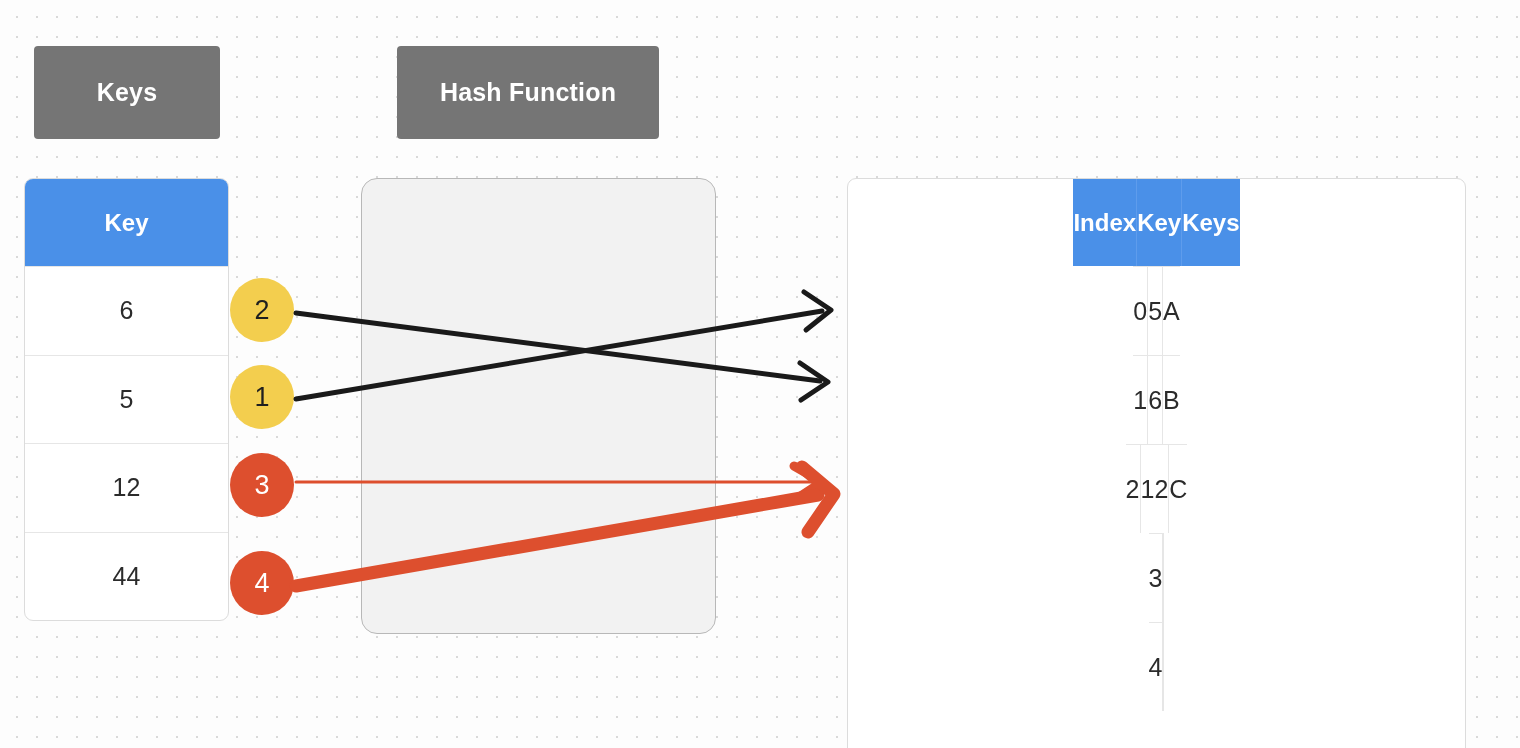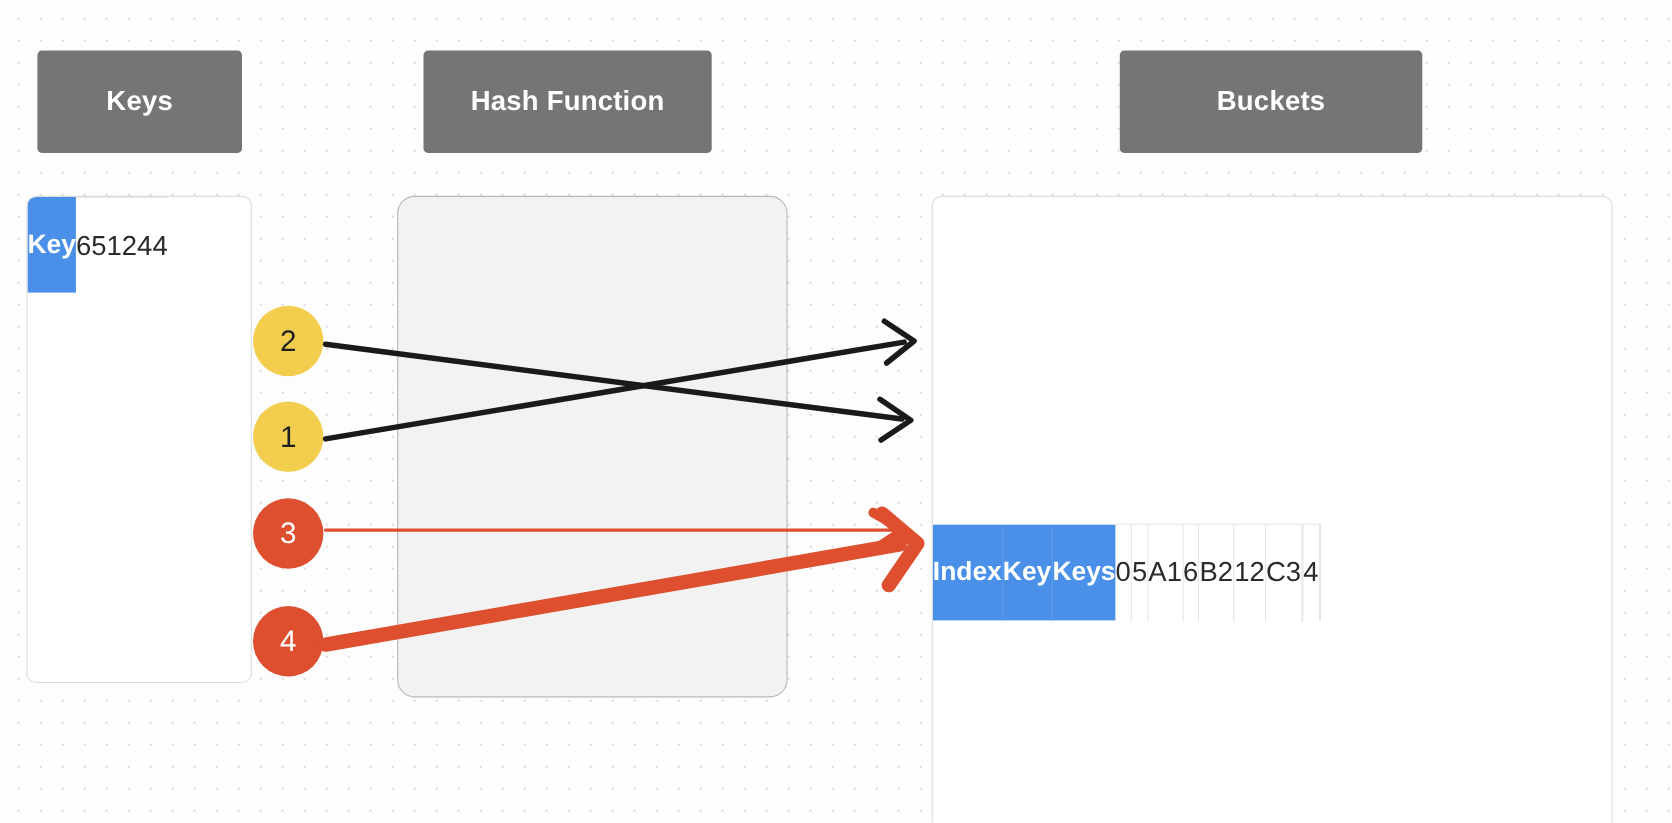--- a/index.html
+++ b/index.html
@@ -32,21 +32,21 @@
     border-radius: 4px;
     display: flex;
     align-items: center;
     justify-content: center;
     font-size: 25px;
     font-weight: bold;
     letter-spacing: 0.2px;
     box-sizing: border-box;
   }
   #label-keys  { left: 34px;   top: 46px; width: 186px; height: 93px; }
-  #label-hash  { left: 385px;  top: 46px; width: 262px; height: 93px; }
+  #label-hash  { left: 397px;  top: 46px; width: 262px; height: 93px; }
   #label-buckets { left: 1018px; top: 46px; width: 275px; height: 93px; }
 
   
   #hash-box {
     position: absolute;
     left: 361px;
     top: 178px;
     width: 355px;
     height: 456px;
     background: #f2f2f2;
@@ -57,20 +57,21 @@
 
   
   .table {
     position: absolute;
     background: #ffffff;
     border: 1px solid #dcdcdc;
     border-radius: 9px;
     box-sizing: border-box;
     overflow: hidden;
     display: flex;
+    flex-direction: column;
   }
   #keys-table    { left: 24px;  top: 178px; width: 205px; height: 443px; }
   #buckets-table { left: 847px; top: 178px; width: 619px; height: 684px; align-items: center; }
 
   .thead {
     display: flex;
     background: #4a90e8;
     flex: 0 0 auto;
   }
   .th {
@@ -138,21 +139,20 @@
     pointer-events: none;
   }
 </style>
 </head>
 <body>
 
 <div id="canvas">
 
   <div class="section-label" id="label-keys">Keys</div>
   <div class="section-label" id="label-hash">Hash Function</div>
-  <div class="section-label" id="label-buckets">Buckets</div>
 
   <div id="hash-box"></div>
 
   <div class="table" id="keys-table">
     <div class="thead">
       <div class="th">Key</div>
     </div>
     <div class="trow">
       <div class="td">6</div>
     </div>

